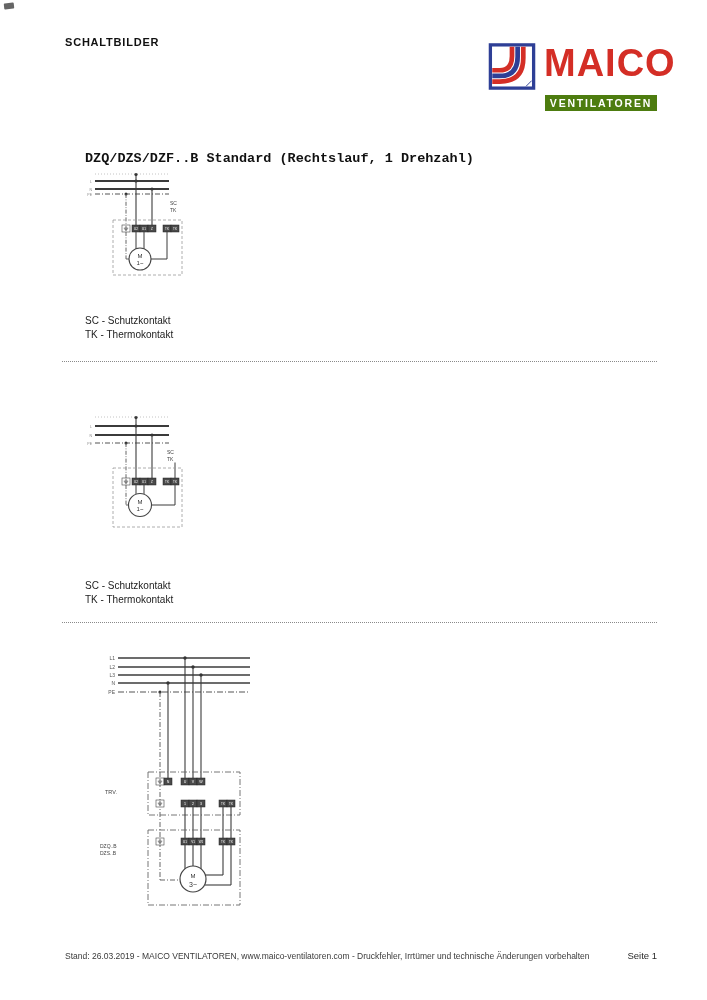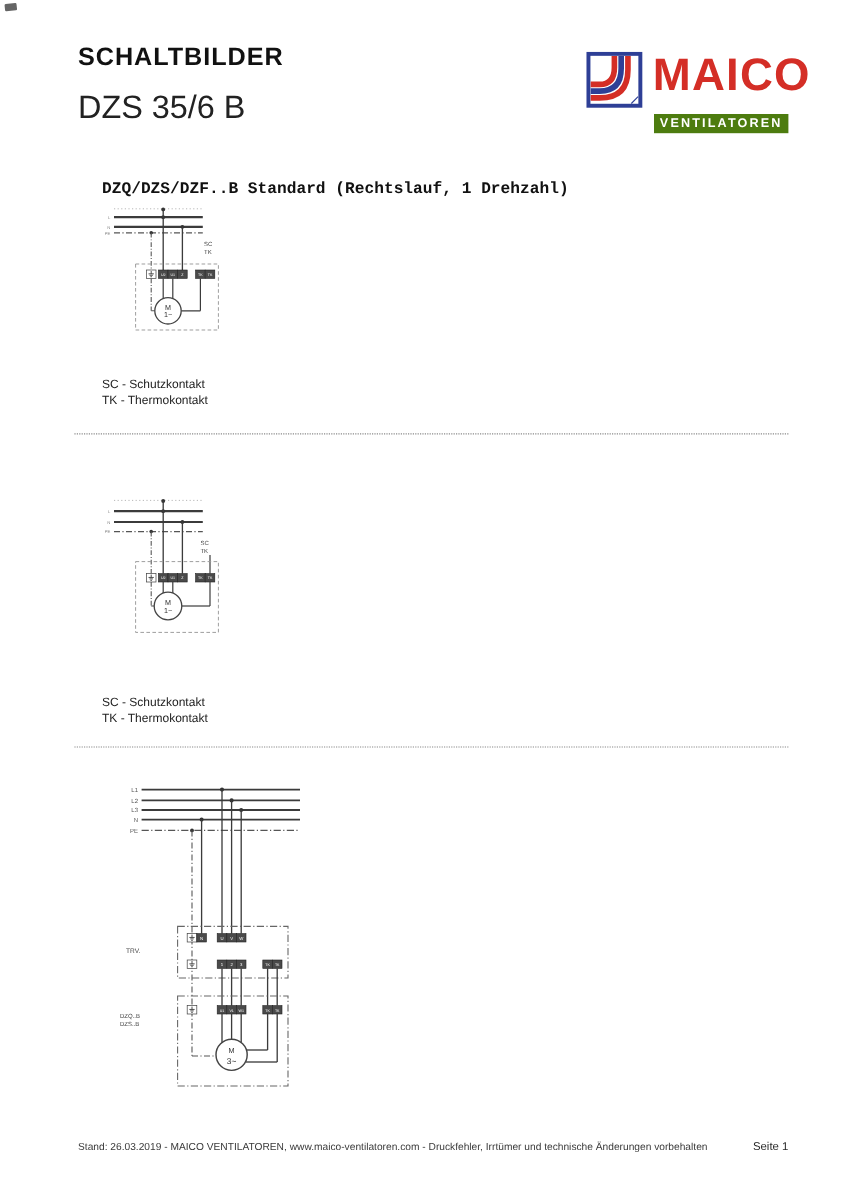--- a/index.html
+++ b/index.html
@@ -1,20 +1,20 @@
 <!DOCTYPE html>
 <html><head>
 <meta charset="utf-8">
 <style>
   html,body{margin:0;padding:0;background:#ffffff;}
   .page{position:relative;width:707px;height:1000px;background:#fff;
         font-family:"Liberation Sans",sans-serif;color:#1a1a1a;overflow:hidden;}
   .artifact{position:absolute;left:4px;top:3px;width:10px;height:6px;background:#4a4a4a;
         border-radius:1px;transform:rotate(-6deg);opacity:.85;}
-  .hdr{position:absolute;left:65px;top:36px;margin:0;font-size:21px;font-weight:800;
+  .hdr{position:absolute;left:65px;top:36px;margin:0;font-size:11px;font-weight:800;
         letter-spacing:.8px;color:#111;}
   .prod{position:absolute;left:65px;top:74px;margin:0;font-size:27px;font-weight:400;color:#222;}
   .logo{position:absolute;left:488px;top:40px;width:172px;height:74px;}
   .logo-icon{position:absolute;left:0;top:3px;}
   .brand{position:absolute;left:56px;top:2px;font-size:38px;font-weight:800;
         letter-spacing:1px;color:#d42e26;}
   .tag{position:absolute;left:57px;top:55px;width:112px;height:16px;background:#4d7c0f;
         color:#fff;font-size:10.5px;font-weight:700;letter-spacing:1.8px;line-height:16px;
         text-align:center;}
   .sec{position:absolute;left:85px;margin:0;font-size:13.5px;font-weight:700;color:#111;}
@@ -45,21 +45,20 @@
       <rect x="2" y="2" width="46" height="46" fill="#ffffff" stroke="#2e3f96" stroke-width="3.5"></rect>
       <path d="M 37 4 L 37 16 Q 37 41 12 41 L 4 41" fill="none" stroke="#d42e26" stroke-width="5"></path>
       <path d="M 31 4 L 31 15 Q 31 35 12 35 L 4 35" fill="none" stroke="#2e3f96" stroke-width="5"></path>
       <path d="M 25 4 L 25 14 Q 25 29 12 29 L 4 29" fill="none" stroke="#d42e26" stroke-width="5"></path>
       <line x1="40" y1="46" x2="46" y2="40" stroke="#2e3f96" stroke-width="1"></line>
     </svg>
     <div class="brand">MAICO</div>
     <div class="tag">VENTILATOREN</div>
   </div>
 
-  <h2 class="prod">DZS 35/6 B</h2>
 
   <h3 class="sec s1">DZQ/DZS/DZF..B Standard (Rechtslauf, 1 Drehzahl)</h3>
 
   <svg class="diag d1" width="190" height="120" viewBox="0 0 190 120">
     <line x1="10" y1="11" x2="84" y2="11" stroke="#b5b5b5" stroke-width="0.8" stroke-dasharray="1 2"></line>
     <line x1="10" y1="18" x2="84" y2="18" stroke="#3b3b3b" stroke-width="1.8"></line>
     <line x1="10" y1="26" x2="84" y2="26" stroke="#3b3b3b" stroke-width="1.8"></line>
     <line x1="10" y1="31" x2="84" y2="31" stroke="#555" stroke-width="1.1" stroke-dasharray="5 2 1 2"></line>
     <text x="7" y="19.5" font-size="3.5" fill="#888" text-anchor="end">L</text>
     <text x="7" y="27.5" font-size="3.5" fill="#888" text-anchor="end">N</text>

